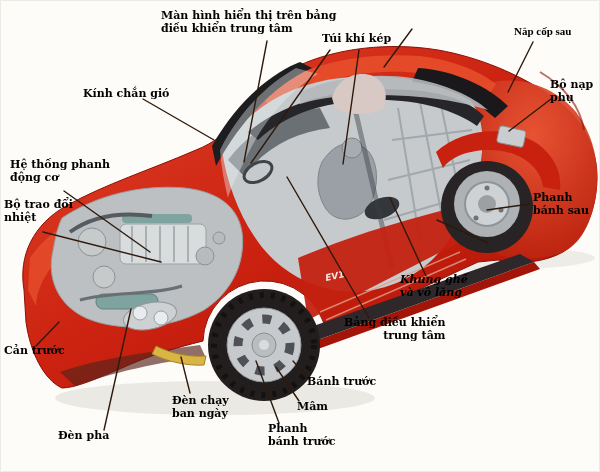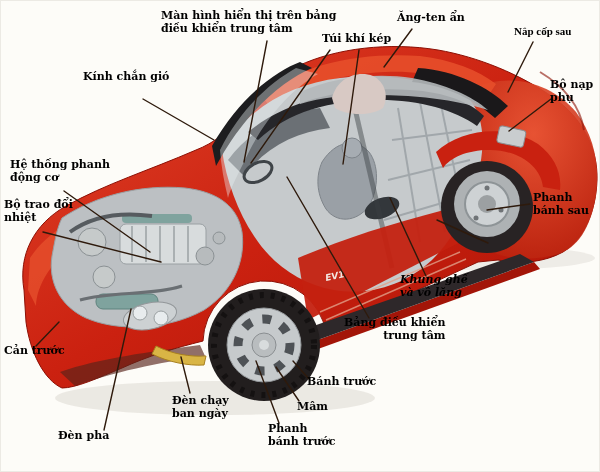--- a/index.html
+++ b/index.html
@@ -20,21 +20,21 @@
     line-height:1.2;
     color:#000000;
     white-space:pre-line;
     pointer-events:none;
   }
   #lbl-man-hinh        {left:161px;top:9px;}
   #lbl-tui-khi         {left:322px;top:32px;}
   #lbl-ang-ten         {left:397px;top:11px;}
   #lbl-nap-cop         {left:514px;top:25px;font-family:Liberation Serif, serif;}
   #lbl-bo-nap-phu      {left:550px;top:78px;}
-  #lbl-kinh-chan-gio   {left:83px; top:70px;}
+  #lbl-kinh-chan-gio   {left:83px; top:87px;}
   #lbl-he-thong-phanh  {left:10px; top:158px;}
   #lbl-bo-trao-doi     {left:4px;  top:198px;}
   #lbl-phanh-banh-sau  {left:533px;top:191px;}
   #lbl-khung-cabin     {left:491px;top:234px;}
   #lbl-khung-ghe       {left:400px;top:273px;font-style:italic;}
   #lbl-bang-dieu-khien {left:344px;top:316px;text-align:right;}
   #lbl-can-truoc       {left:4px;  top:344px;}
   #lbl-den-chay        {left:172px;top:394px;}
   #lbl-den-pha         {left:58px; top:429px;}
   #lbl-banh-truoc      {left:307px;top:375px;}
@@ -255,21 +255,20 @@
       <line x1="190" y1="393" x2="181" y2="357"></line>
       <line x1="309" y1="379" x2="293" y2="361"></line>
       <line x1="299" y1="401" x2="276" y2="367"></line>
       <line x1="279" y1="423" x2="256" y2="361"></line>
     </g>
   </svg>
 
   <div class="label" id="lbl-man-hinh">Màn hình hiển thị trên bảng
 điều khiển trung tâm</div>
   <div class="label" id="lbl-tui-khi">Túi khí kép</div>
-  <div class="label" id="lbl-ang-ten">Ăng-ten ẩn</div>
   <div class="label" id="lbl-nap-cop">Nắp cốp sau</div>
   <div class="label" id="lbl-bo-nap-phu">Bộ nạp
 phụ</div>
   <div class="label" id="lbl-kinh-chan-gio">Kính chắn gió</div>
   <div class="label" id="lbl-he-thong-phanh">Hệ thống phanh
 động cơ</div>
   <div class="label" id="lbl-bo-trao-doi">Bộ trao đổi
 nhiệt</div>
   <div class="label" id="lbl-phanh-banh-sau">Phanh
 bánh sau</div>

